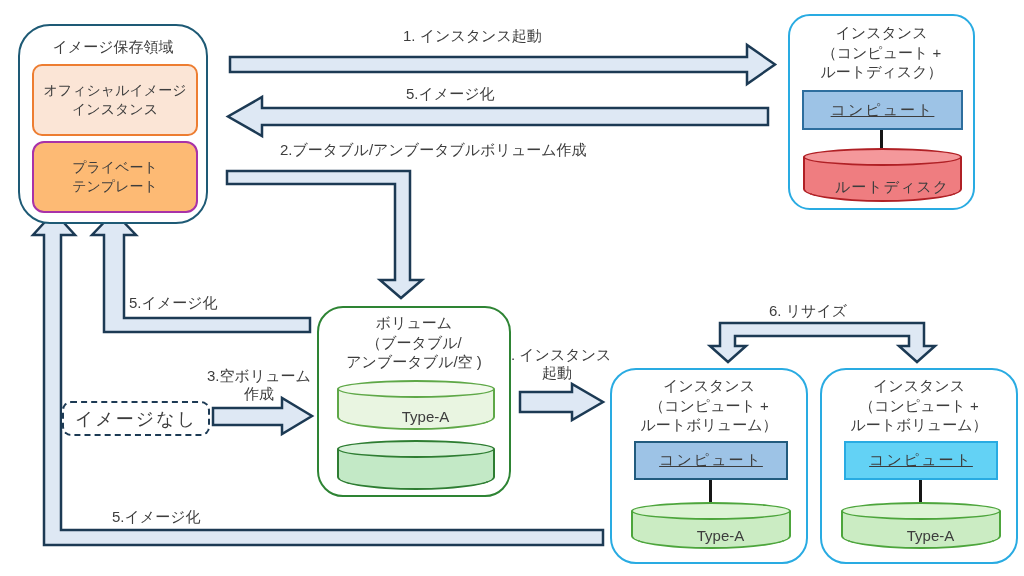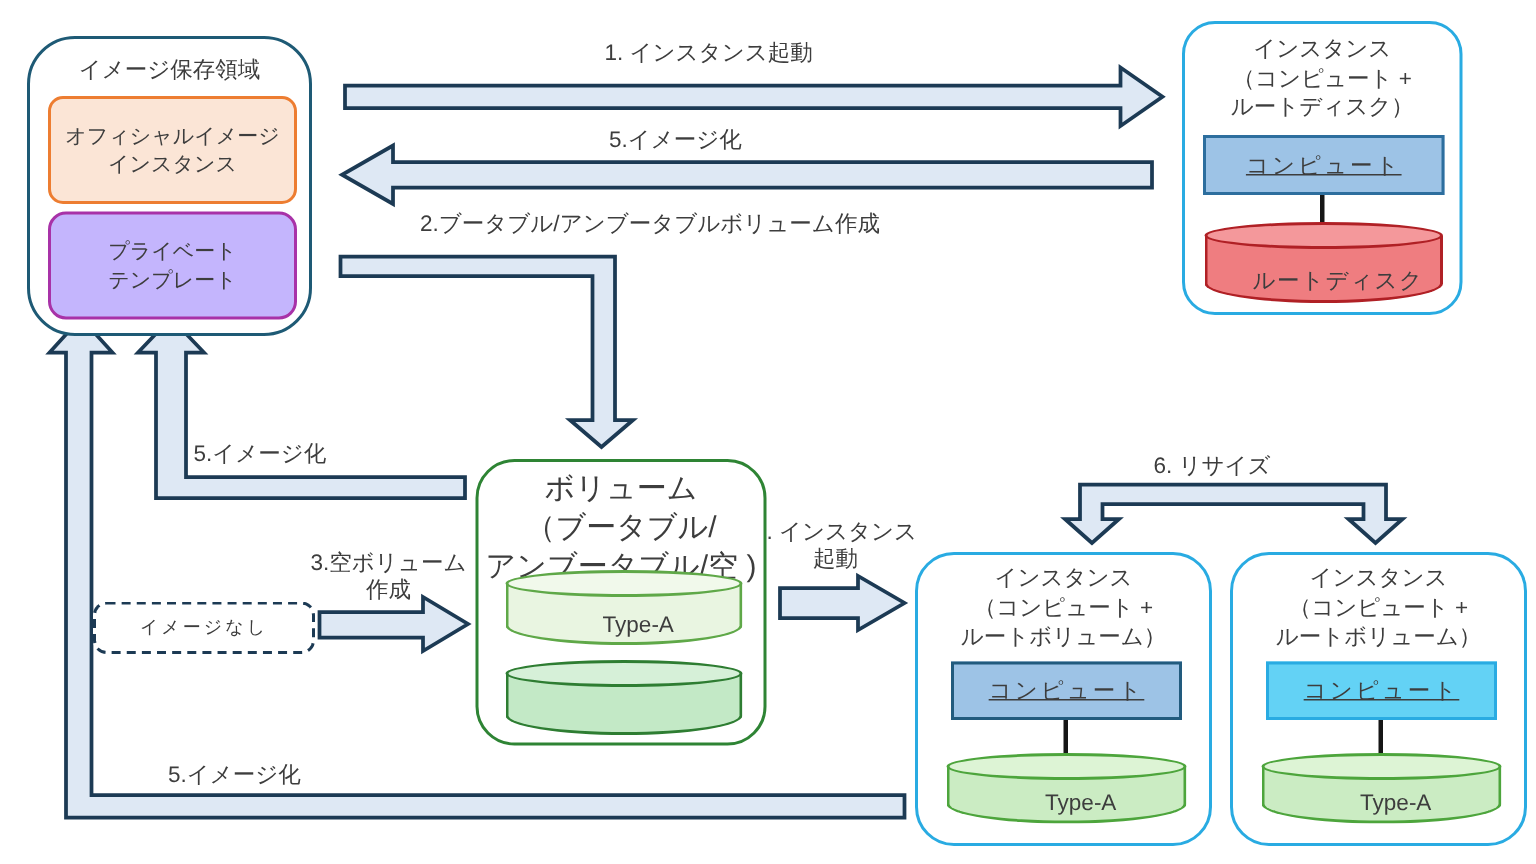--- a/index.html
+++ b/index.html
@@ -14,21 +14,21 @@
   .comp{position:absolute;box-sizing:border-box;display:flex;align-items:center;justify-content:center;
         font-size:15px;letter-spacing:2px;border:2.5px solid #000;text-decoration:underline;}
   .connector{position:absolute;width:3px;background:#161616;}
   .cyl{position:absolute;}
   .cyl .cyl-top{position:absolute;left:0;right:0;top:0;height:18px;border-radius:50%;
         border:2.5px solid var(--bc);background:var(--bgt);box-sizing:border-box;z-index:2;}
   .cyl .cyl-body{position:absolute;left:0;right:0;top:9px;bottom:0;border:2.5px solid var(--bc);border-top:none;
         border-radius:0 0 50% 50% / 0 0 13px 13px;background:var(--bg);box-sizing:border-box;z-index:1;}
   .cyl .cyl-label{position:absolute;left:0;right:0;bottom:5px;text-align:center;font-size:15px;z-index:3;margin-left:19px;}
   .dashedbox{position:absolute;box-sizing:border-box;background:#fff;border:2.5px dashed #1c3a54;border-radius:9px;
-        display:flex;align-items:center;justify-content:center;font-size:12px;letter-spacing:2px;}
+        display:flex;align-items:center;justify-content:center;font-size:18px;letter-spacing:2px;}
 </style>
 </head>
 <body>
 
 <div class="canvas">
 
   <svg class="arrow-layer" width="1024" height="576" viewBox="0 0 1024 576">
     <g fill="#DEE8F4" stroke="#1C3A54" stroke-width="2.5" stroke-linejoin="miter">
       <polygon points="230,57 747,57 747,45 775,64.5 747,84 747,72 230,72"></polygon>
       <polygon points="768,108 262,108 262,97 228,116.5 262,136 262,125 768,125"></polygon>
@@ -51,41 +51,41 @@
 起動</div>
   <div class="label" style="left:769px;top:302px;">6. リサイズ</div>
   <div class="label" style="left:112px;top:508px;">5.イメージ化</div>
 
   <div class="rbox" style="left:18px;top:24px;width:190px;height:200px;border-color:#1E5A75;border-radius:32px;">
     <div class="title" style="top:11px;">イメージ保存領域</div>
     <div class="tmpl" style="left:12px;top:38px;width:166px;height:72px;border:2.5px solid #ED7D31;background:#FBE5D6;border-radius:10px;">
       <span>オフィシャルイメージ
 インスタンス</span>
     </div>
-    <div class="tmpl" style="left:12px;top:115px;width:166px;height:72px;border:2.5px solid #A832A8;background:#c4b5fd;border-radius:12px;">
+    <div class="tmpl" style="left:12px;top:115px;width:166px;height:72px;border:2.5px solid #A832A8;background:#fdba74;border-radius:12px;">
       <span>プライベート
 テンプレート</span>
     </div>
   </div>
 
   <div class="rbox" style="left:788px;top:14px;width:187px;height:196px;border-color:#29ABE2;border-radius:22px;">
     <div class="title" style="top:7px;">インスタンス
 （コンピュート +
 ルートディスク）</div>
     <div class="comp" style="left:12px;top:74px;width:161px;height:40px;background:#9DC3E6;border-color:#2D6E9E;">コンピュート</div>
     <div class="connector" style="left:90px;top:114px;height:19px;"></div>
     <div class="cyl" style="left:13px;top:132px;width:159px;height:54px;--bc:#B02025;--bg:#EF7D80;--bgt:#F4989B;">
       <div class="cyl-top"></div>
       <div class="cyl-body"></div>
       <div class="cyl-label" style="letter-spacing:1px;">ルートディスク</div>
     </div>
   </div>
 
   <div class="rbox" style="left:317px;top:306px;width:194px;height:191px;border-color:#2E8434;border-radius:26px;">
-    <div class="title" style="top:5px;font-size:20px;">ボリューム
+    <div class="title" style="top:5px;font-size:15px;">ボリューム
 （ブータブル/
 アンブータブル/空 )</div>
     <div class="cyl" style="left:18px;top:72px;width:158px;height:50px;--bc:#5FA848;--bg:#E9F5E1;--bgt:#F1F9EB;">
       <div class="cyl-top"></div>
       <div class="cyl-body"></div>
       <div class="cyl-label">Type-A</div>
     </div>
     <div class="cyl" style="left:18px;top:132px;width:158px;height:50px;--bc:#2E7D32;--bg:#C3E9C6;--bgt:#D6F0D8;">
       <div class="cyl-top"></div>
       <div class="cyl-body"></div>

